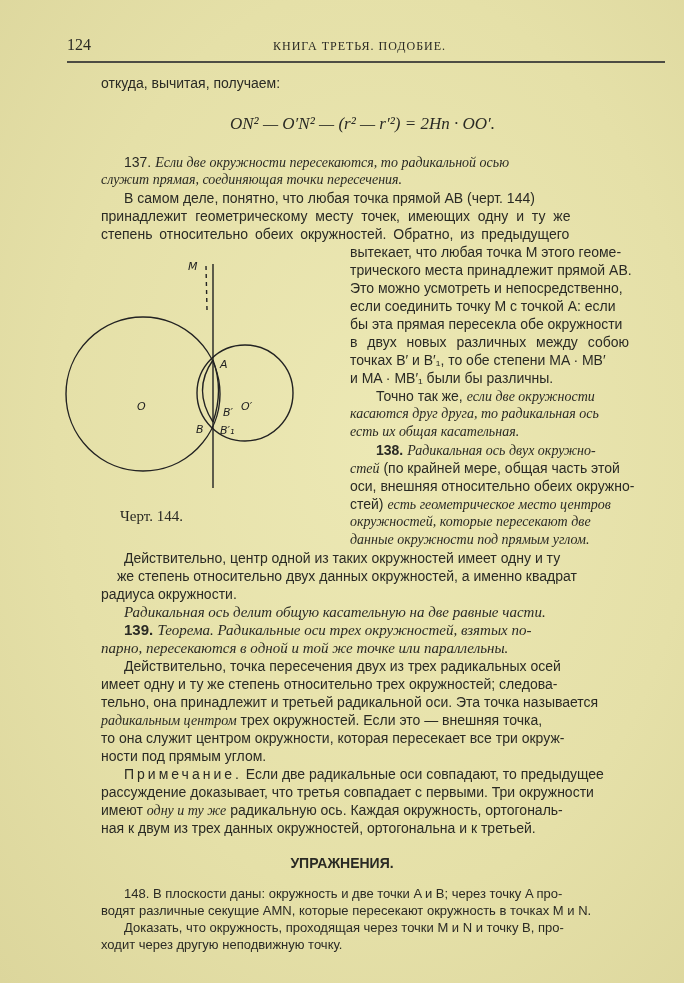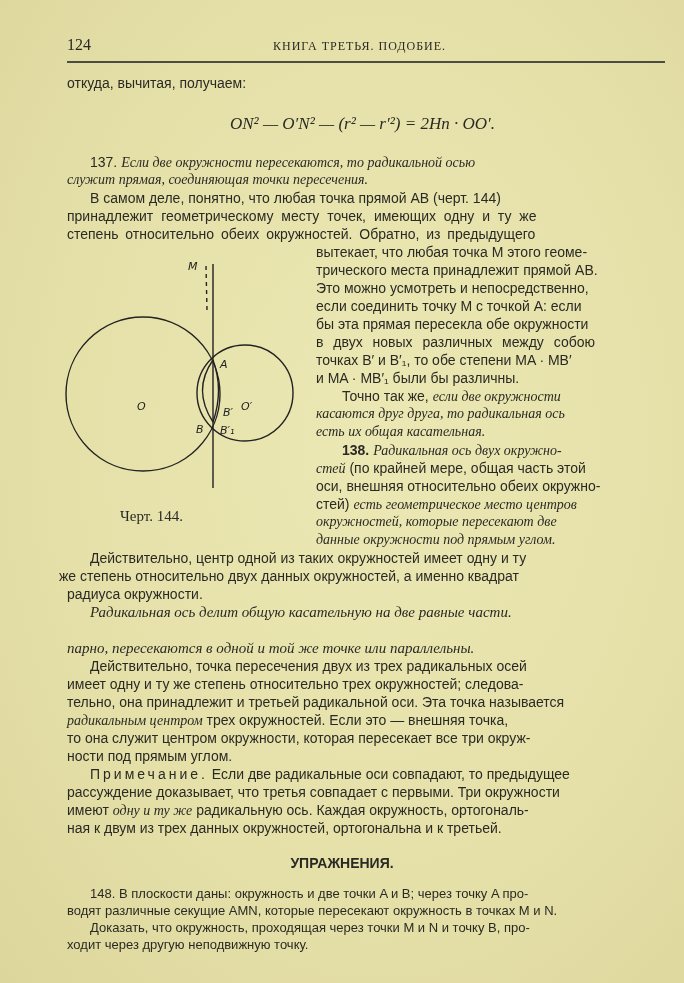--- a/index.html
+++ b/index.html
@@ -9,21 +9,21 @@
       background: radial-gradient(ellipse at 55% 45%, #ece8b4 0%, #e5e0a8 60%, #dcd69c 100%);
       font-family:"Liberation Sans", sans-serif;
       color:#2a2a24;
       position:relative;
     }
     .page { position:absolute; left:0; top:0; width:684px; height:983px; }
     .header { position:absolute; left:67px; top:36px; width:600px; height:22px; }
     .pagenum { position:absolute; left:0; top:0; font-family:"Liberation Serif", serif; font-size:16px; }
     .running { position:absolute; left:206px; top:3px; font-family:"Liberation Serif", serif; font-size:12px; letter-spacing:1px; }
     .rule { position:absolute; left:67px; top:61px; width:598px; height:2px; background:#333; opacity:.85; }
-    .line { position:absolute; font-size:14px; white-space:nowrap; line-height:18px; }
+    .line { position:absolute; font-size:14px; white-space:nowrap; line-height:18px;margin-left:34px; }
     .it { font-style:italic; font-family:"Liberation Serif", serif; }
     .sp { letter-spacing:3px; }
     .eq { position:absolute; left:230px; top:114px; font-family:"Liberation Serif", serif; font-style:italic; font-size:17px; }
     .figure { position:absolute; left:60px; top:250px; width:240px; height:290px; }
     .caption { position:absolute; left:120px; top:508px; font-family:"Liberation Serif", serif; font-size:15px; }
     .exh { position:absolute; left:0; width:684px; top:855px; text-align:center; font-weight:bold; font-size:14px; }
     .small { font-size:13px; }
   </style>
 </head>
 <body>
@@ -55,24 +55,25 @@
   <div class="line it" style="left:316px;top:405px;">касаются друг друга, то радикальная ось</div>
   <div class="line it" style="left:316px;top:423px;">есть их общая касательная.</div>
 
   <div class="line" style="left:342px;top:441px;"><b>138.</b> <span class="it">Радикальная ось двух окружно-</span></div>
   <div class="line" style="left:316px;top:459px;"><span class="it">стей</span><span> (по крайней мере, общая часть этой</span></div>
   <div class="line" style="left:316px;top:477px;text-align:right;">оси, внешняя относительно обеих окружно-</div>
   <div class="line" style="left:316px;top:495px;"><span>стей) </span><span class="it">есть геометрическое место центров</span></div>
   <div class="line it" style="left:316px;top:513px;">окружностей, которые пересекают две</div>
   <div class="line it" style="left:316px;top:531px;">данные окружности под прямым углом.</div>
   <div class="line" style="left:90px;top:549px;">Действительно, центр одной из таких окружностей имеет одну и ту</div>
-  <div class="line" style="left:59px;top:567px;text-align:center;">же степень относительно двух данных окружностей, а именно квадрат</div>
+  <div class="line" style="left:83px;top:567px;text-align:center;">же степень относительно двух данных окружностей, а именно квадрат</div>
   <div class="line" style="left:67px;top:585px;">радиуса окружности.</div>
   <div class="line it" style="left:90px;top:603px;font-size:15px;">Радикальная ось делит общую касательную на две равные части.</div>
 
+  <div class="line" style="left:90px;top:621px;font-size:15px;"><b>139.</b> <span class="it">Теорема.</span><span class="it"> Радикальные оси трех окружностей, взятых по-</span></div>
   <div class="line it" style="left:67px;top:639px;font-size:15px;">парно, пересекаются в одной и той же точке или параллельны.</div>
   <div class="line" style="left:90px;top:657px;">Действительно, точка пересечения двух из трех радикальных осей</div>
   <div class="line" style="left:67px;top:675px;">имеет одну и ту же степень относительно трех окружностей; следова-</div>
   <div class="line" style="left:67px;top:693px;">тельно, она принадлежит и третьей радикальной оси. Эта точка называется</div>
   <div class="line" style="left:67px;top:711px;"><span class="it">радикальным центром</span><span> трех окружностей. Если это — внешняя точка,</span></div>
   <div class="line" style="left:67px;top:729px;">то она служит центром окружности, которая пересекает все три окруж-</div>
   <div class="line" style="left:67px;top:747px;">ности под прямым углом.</div>
   <div class="line" style="left:90px;top:765px;"><span class="sp">Примечание.</span><span> Если две радикальные оси совпадают, то предыдущее</span></div>
   <div class="line" style="left:67px;top:783px;">рассуждение доказывает, что третья совпадает с первыми. Три окружности</div>
   <div class="line" style="left:67px;top:819px;">ная к двум из трех данных окружностей, ортогональна и к третьей.</div>

